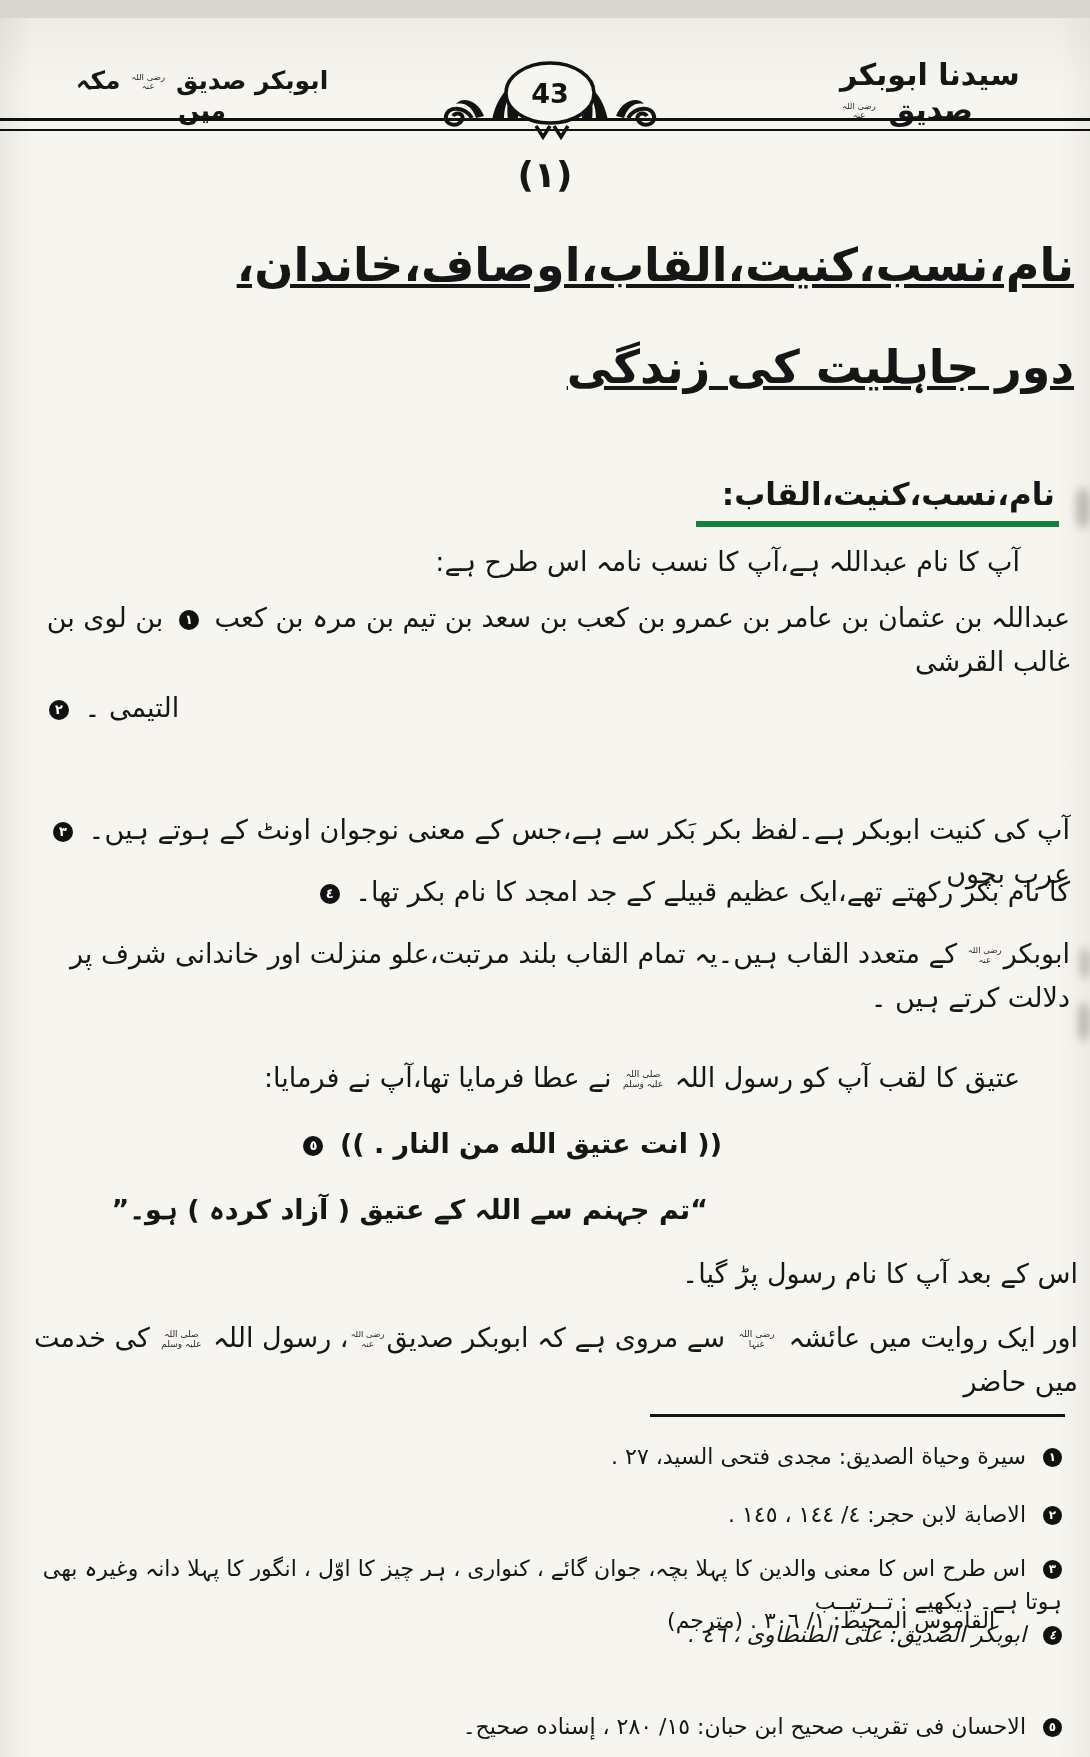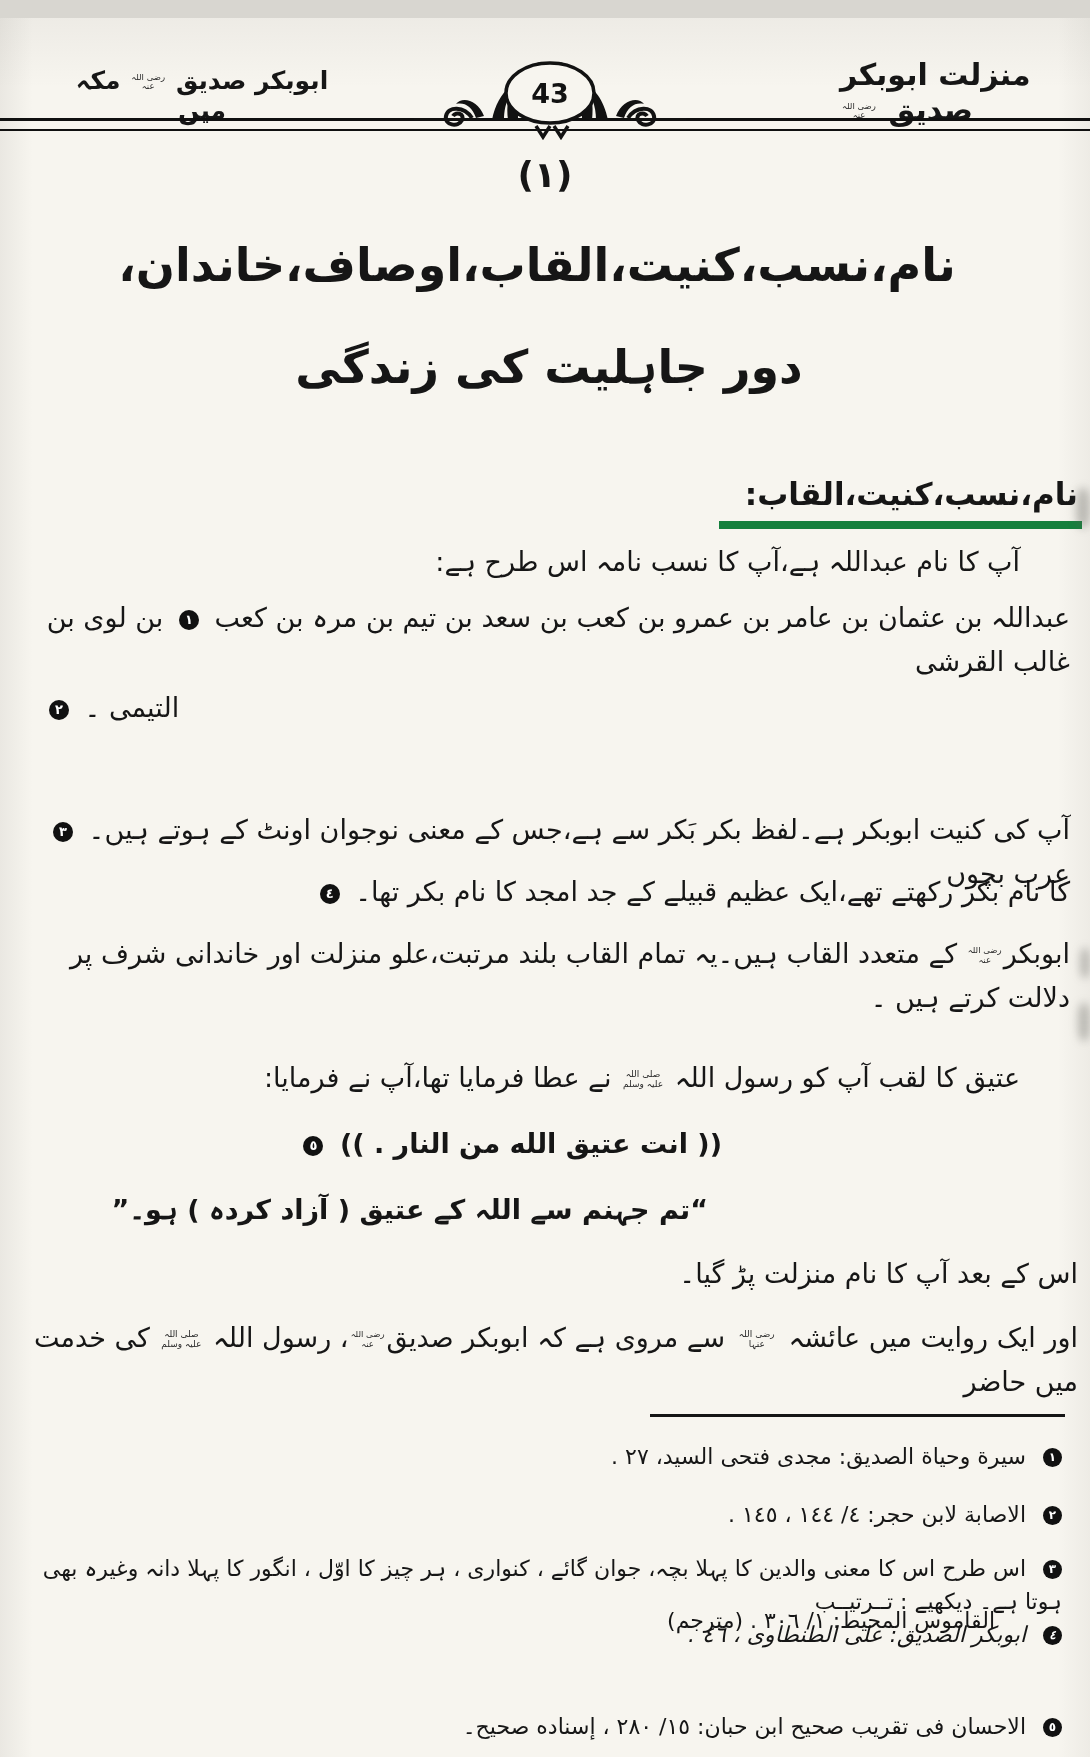--- a/index.html
+++ b/index.html
@@ -35,29 +35,29 @@
     position:absolute;top:100px;left:0;right:0;height:8px;
     border-top:3px solid #101010;border-bottom:2px solid #101010;
   }
   .ornament{position:absolute;top:38px;left:412px;width:276px;height:84px;z-index:2;}
 
   
   .chapter-no{
     position:absolute;top:136px;left:0;right:0;
     text-align:center;font-size:36px;font-weight:600;direction:ltr;
   }
-  .book-title{position:absolute;left:0;right:16px;text-align:center;
-    font-size:46px;font-weight:800;line-height:1.2;}
+  .book-title{position:absolute;left:0;right:16px;text-align:right;
+    font-size:46px;font-weight:800;line-height:1.2;text-decoration:underline;}
   .t1{top:220px;}
   .t2{top:322px;padding-left:24px;}
 
   .sec-heading{
-    position:absolute;right:8px;
+    position:absolute;right:31px;
     font-size:31px;font-weight:800;
-    border-bottom:8px solid #15803d;
+    border-bottom:6px solid #15803d;
     padding:0 4px 9px 26px;
   }
   .h1{top:458px;}
   .h2{top:966px;}
 
   
   .para{
     position:absolute;font-size:27px;line-height:1.62;text-align:right;
   }
   .full{left:25px;}
@@ -91,21 +91,21 @@
 <div class="page">
   <div class="scan-shade"></div>
 
   <div class="hdr-left">
     <span>ابوبکر صدیق</span>
     <span class="hon small">رضی اللہ عنہ</span>
     <span>مکہ میں</span>
   </div>
 
   <div class="hdr-right">
-    <span>منزلت ابوبکر صدیق</span>
+    <span>سیدنا ابوبکر صدیق</span>
     <span class="hon small">رضی اللہ عنہ</span>
   </div>
 
   <div class="hdr-rule"></div>
 
   <svg class="ornament" viewBox="0 0 276 84">
 
     <path d="M2 63 H70 M206 63 H274" stroke="#121212" stroke-width="2" fill="none"></path>
 
     <path d="M60 62 c-8 -12 -24 -12 -26 -2 c-2 9 12 12 16 4 c3 -6 -6 -9 -9 -4" fill="none" stroke="#121212" stroke-width="4"></path>
@@ -174,21 +174,21 @@
   <div class="para quote-line" style="top:1104px;right:368px;">
     <span>(( انت عتيق الله من النار . ))</span>
     <span class="fnref">٥</span>
   </div>
 
   <div class="para trans-line" style="top:1170px;right:382px;">
     <span>“تم جہنم سے اللہ کے عتیق ( آزاد کردہ ) ہو۔”</span>
   </div>
 
   <div class="para" style="top:1234px;right:12px;">
-    <span>اس کے بعد آپ کا نام منزلت پڑ گیا۔</span>
+    <span>اس کے بعد آپ کا نام رسول پڑ گیا۔</span>
   </div>
 
   <div class="para full" style="top:1298px;right:12px;">
     <span>اور ایک روایت میں عائشہ</span>
     <span class="hon">رضی اللہ عنہا</span>
     <span>سے مروی ہے کہ ابوبکر صدیق</span><span class="hon small">رضی اللہ عنہ</span><span>، رسول اللہ</span>
     <span class="hon">صلی اللہ علیہ وسلم</span>
     <span>کی خدمت میں حاضر</span>
   </div>
 

